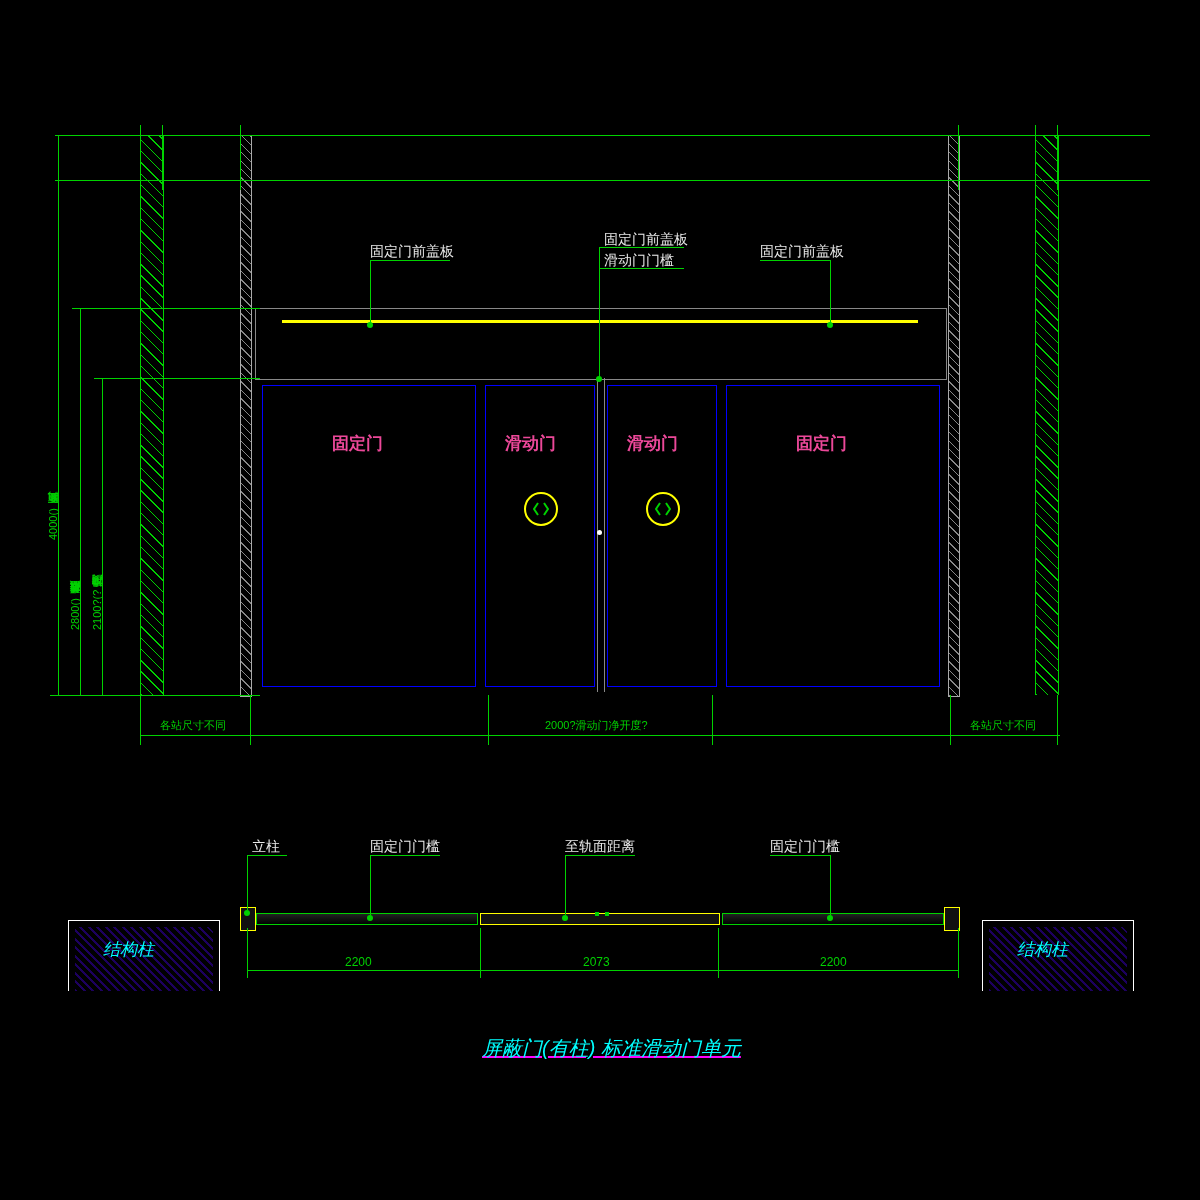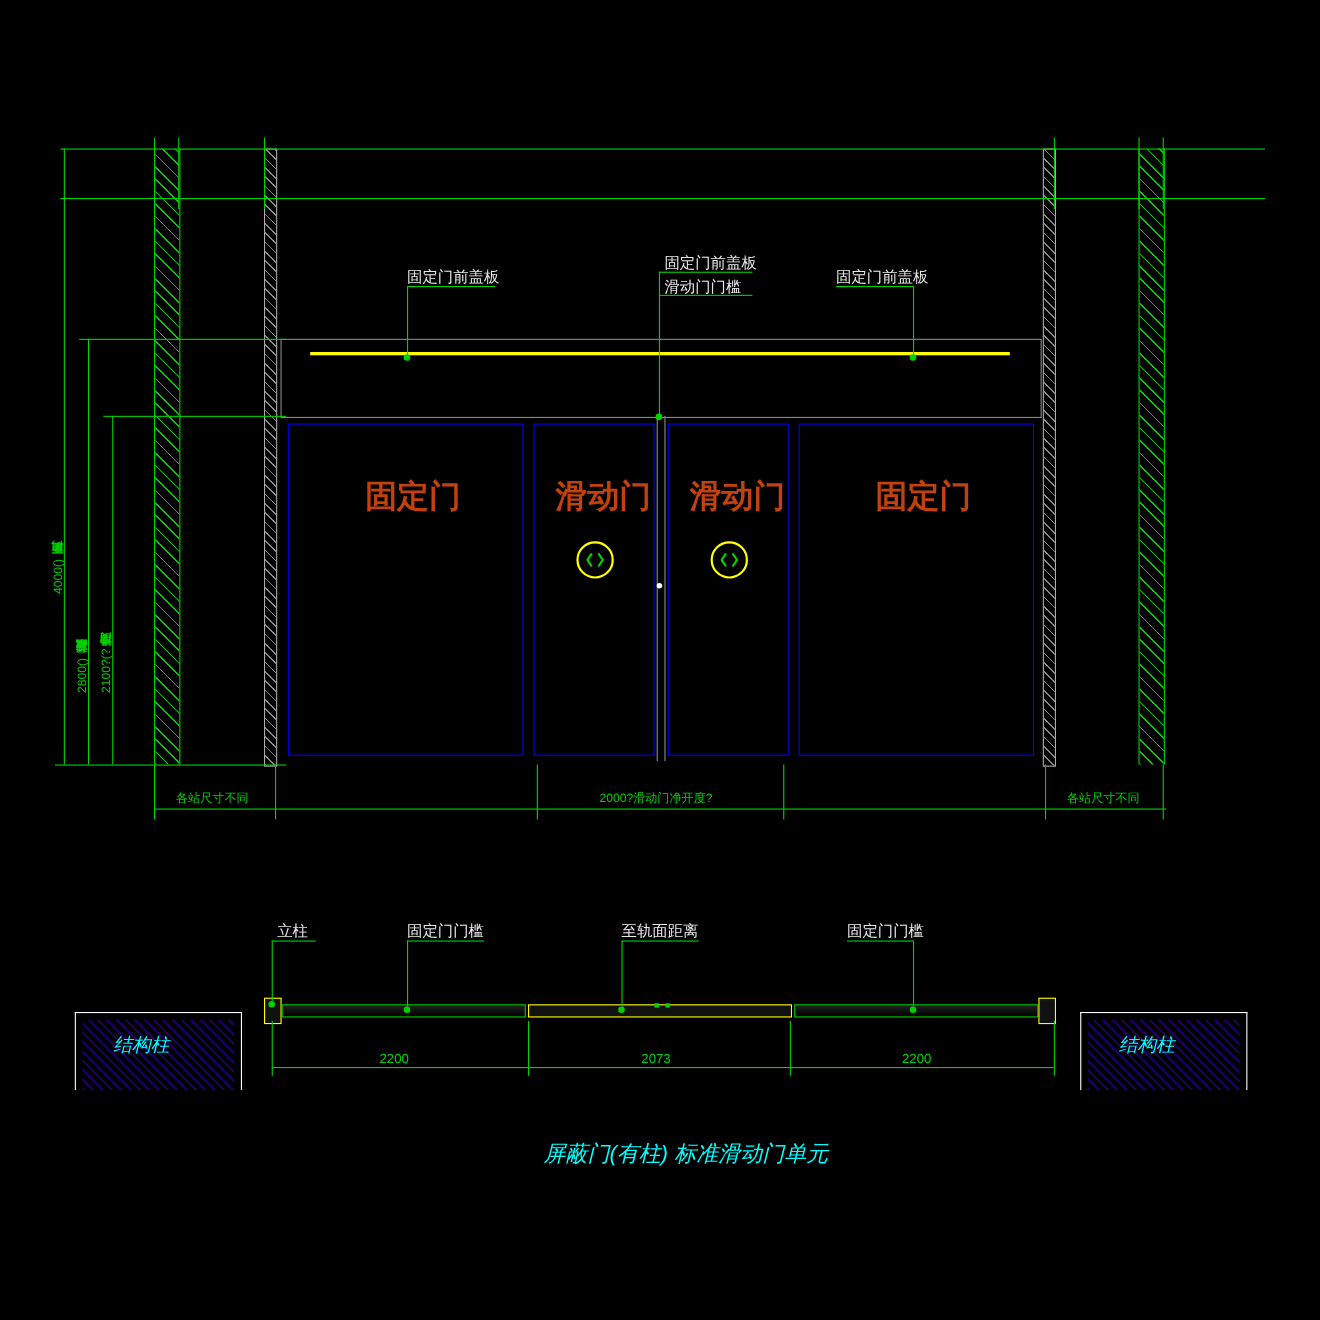--- a/index.html
+++ b/index.html
@@ -9,21 +9,21 @@
     font-size: 12px;
     color: #fff;
   }
   #stage {
     position: relative;
     width: 1200px;
     height: 1200px;
   }
   .abs { position: absolute; }
   .green-text { color: #00d200; }
-  .magenta-text { color: #c2410c; font-size: 29px; font-weight: bold; }
+  .magenta-text { color: #ec4899; font-size: 17px; font-weight: bold; }
   .cyan-text { color: #00ffff; font-size: 20px; font-style: italic; }
   .white-text { color: #e8e8e8; font-size: 14px; }
   .door-frame { border: 1.5px solid #0000ff; background: #000; }
   .header-box { border: 1px solid #888; }
   .yellow-bar { background: #ffff00; }
   .hatch-col {
     background: repeating-linear-gradient(45deg, #00d200 0 1px, transparent 1px 8px);
     border-left: 1px solid #00d200;
     border-right: 1px solid #00d200;
   }
@@ -55,21 +55,21 @@
     background: #111;
   }
   .struct-col {
     border: 1px solid #fff;
     border-bottom: none;
   }
   .struct-inner {
     position:absolute; inset:6px 6px 0 6px;
     background: repeating-linear-gradient(45deg,#1c005e 0 2px, transparent 2px 6px);
   }
-  .underline { text-decoration-color: #ff00ff; margin-left: 12px; }
+  .underline { text-decoration: underline; text-decoration-color: #ff00ff; }
 </style>
 </head>
 <body>
 
 <div id="stage">
 
   <div class="abs hatch-col" style="left:140px; top:135px; width:22px; height:560px;"></div>
   <div class="abs hatch-col" style="left:1035px; top:135px; width:22px; height:560px;"></div>
 
   <div class="abs" style="left:240px; top:135px; width:10px; height:560px; background:repeating-linear-gradient(45deg,#888 0 1px,transparent 1px 6px); border:1px solid #aaa;"></div>

